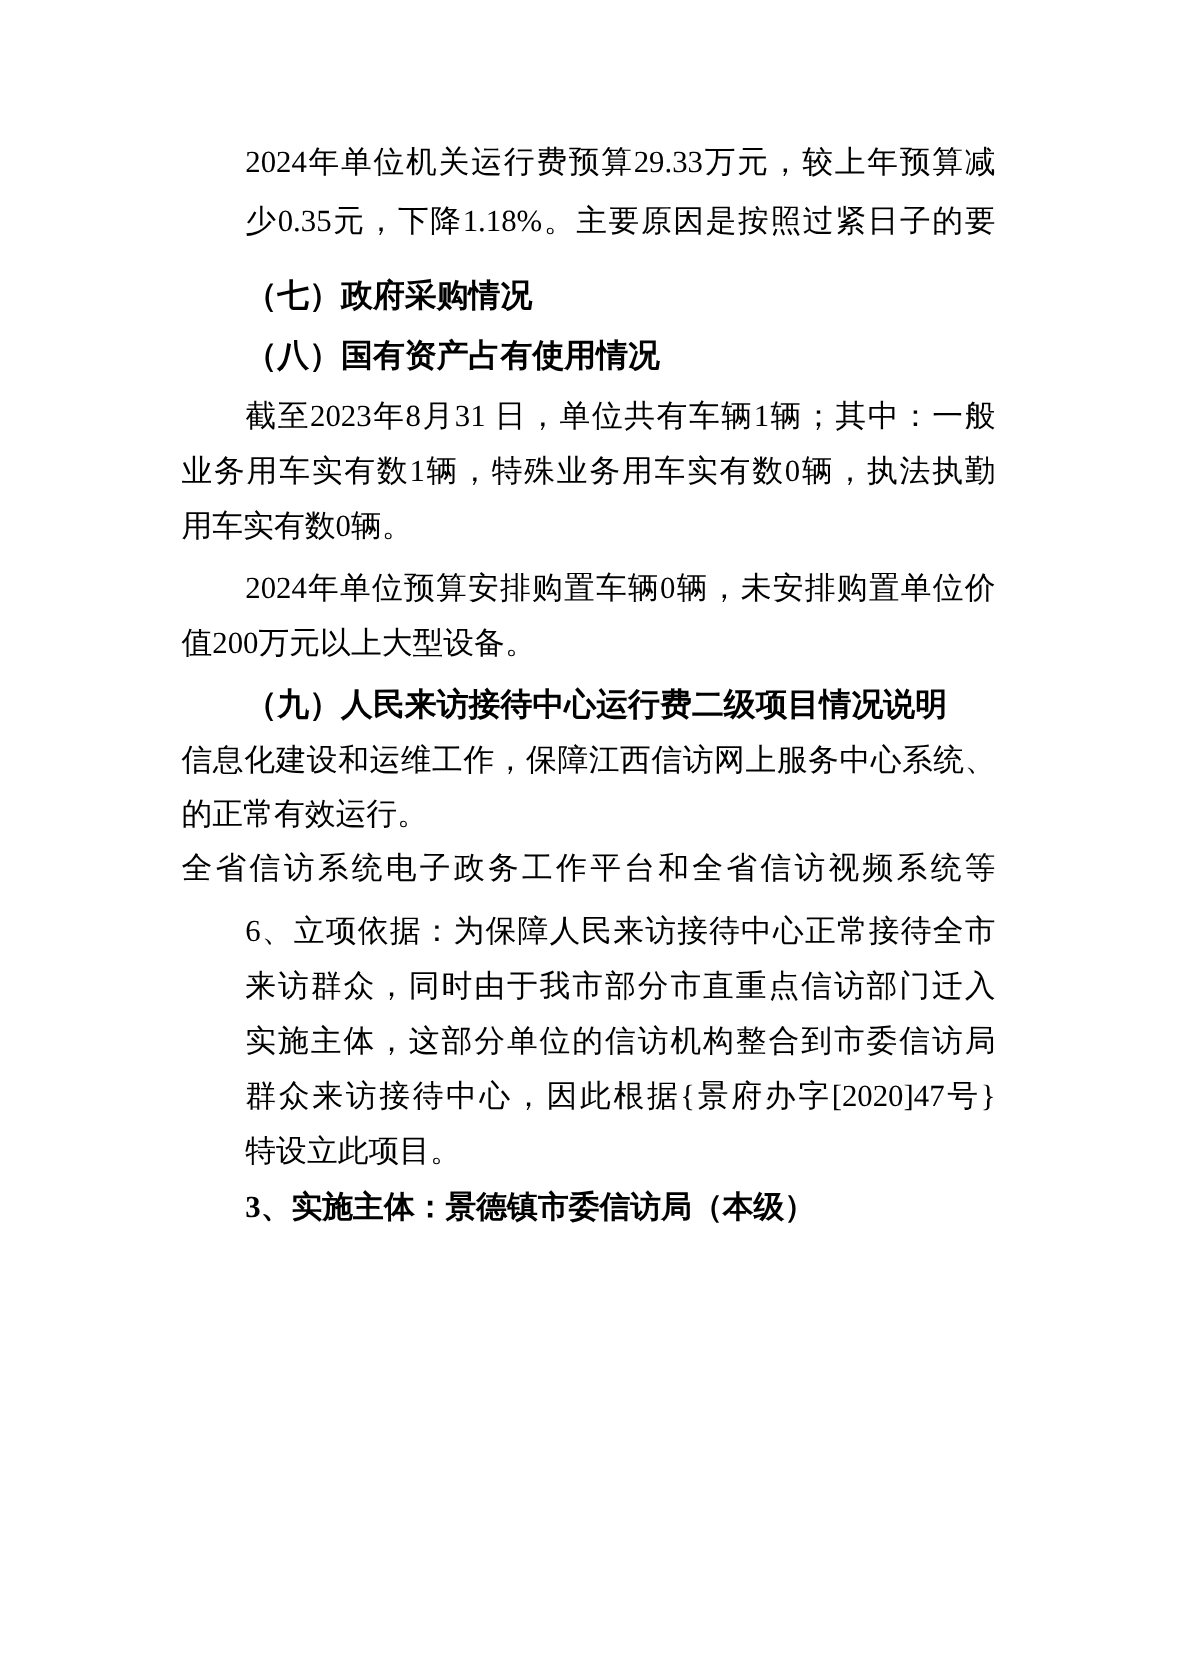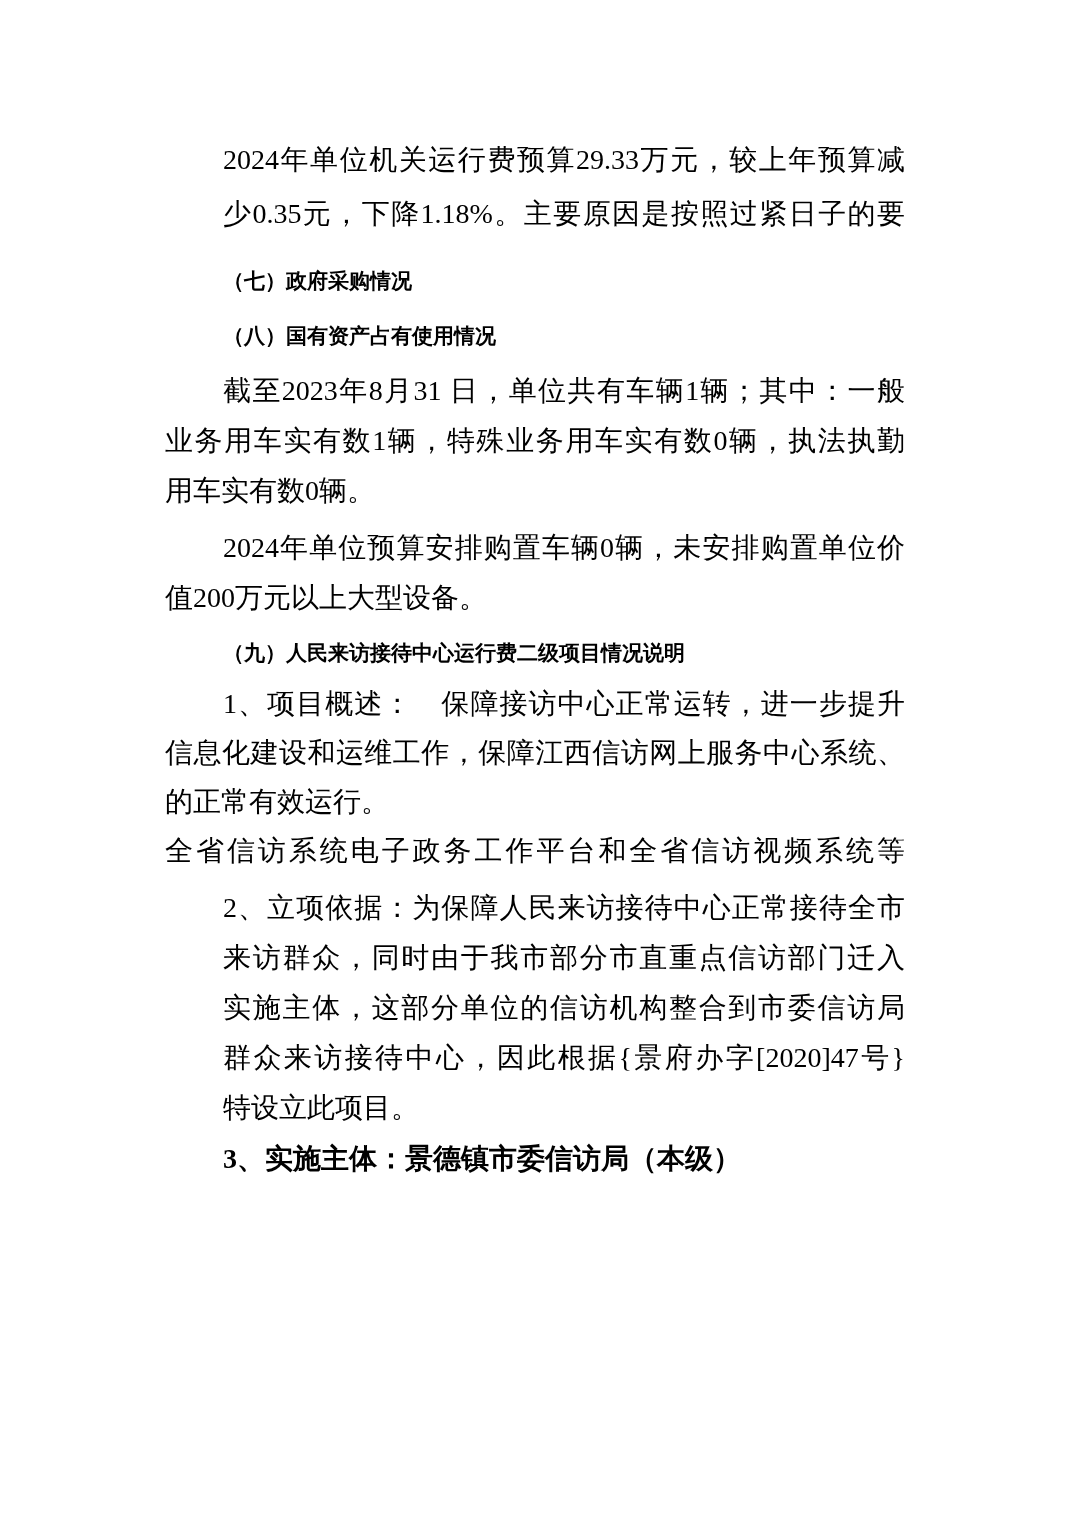--- a/index.html
+++ b/index.html
@@ -8,40 +8,40 @@
     width: 1074px;
     height: 1520px;
     background: #ffffff;
     overflow: hidden;
     font-family: "Liberation Serif", "DejaVu Serif", serif;
     color: #000000;
   }
   .content {
     position: absolute;
     left: 165px;
-    top: 133px;
+    top: 121px;
     width: 740px;
     font-size: 28px;
   }
   .para { margin: 0; }
   .ln {
     text-align: justify;
     text-align-last: justify;
     white-space: normal;
   }
   .ln.end { text-align-last: left; }
   
   .blk-ind { margin-left: 58px; }
   
   .ln.ind { text-indent: 58px; }
 
   .p-a { line-height: 54px; }
   .hd  {
     font-weight: bold;
-    font-size: 21px;
+    font-size: 29px;
     line-height: 54px;
     margin-left: 58px;
     text-align: left;
   }
   .hd-7 { margin-top: 13px; }
   .p-b { margin-top: 18px; line-height: 54px; }
   .hd-8 { margin-top: 1px; }
   .p-c { margin-top: 3px; line-height: 50px; }
   .p-d { margin-top: 7px; line-height: 50px; }
   .hd-9 { margin-top: 4px; line-height: 52px; }
@@ -72,28 +72,27 @@
     </div>
 
     <div class="para p-d">
       <div class="ln ind">2024年单位预算安排购置车辆0辆，未安排购置单位价</div>
       <div class="ln end">值200万元以上大型设备。</div>
     </div>
 
     <div class="para hd hd-9">（九）人民来访接待中心运行费二级项目情况说明</div>
 
     <div class="para p-e">
-      <div class="ln ind">1、项目概述：　保障接访中心正常运转，进一步提升</div>
       <div class="ln">信息化建设和运维工作，保障江西信访网上服务中心系统、</div>
       <div class="ln end">的正常有效运行。</div>
       <div class="ln">全省信访系统电子政务工作平台和全省信访视频系统等</div>
     </div>
 
     <div class="para p-f blk-ind">
-      <div class="ln">2、立项依据：为保障人民来访接待中心正常接待全市</div>
+      <div class="ln">6、立项依据：为保障人民来访接待中心正常接待全市</div>
       <div class="ln">来访群众，同时由于我市部分市直重点信访部门迁入</div>
       <div class="ln">实施主体，这部分单位的信访机构整合到市委信访局</div>
       <div class="ln">群众来访接待中心，因此根据{景府办字[2020]47号}</div>
       <div class="ln end">特设立此项目。</div>
     </div>
 
     <div class="para p-g blk-ind">
       <div class="ln end">3、实施主体：景德镇市委信访局（本级）</div>
     </div>
 

